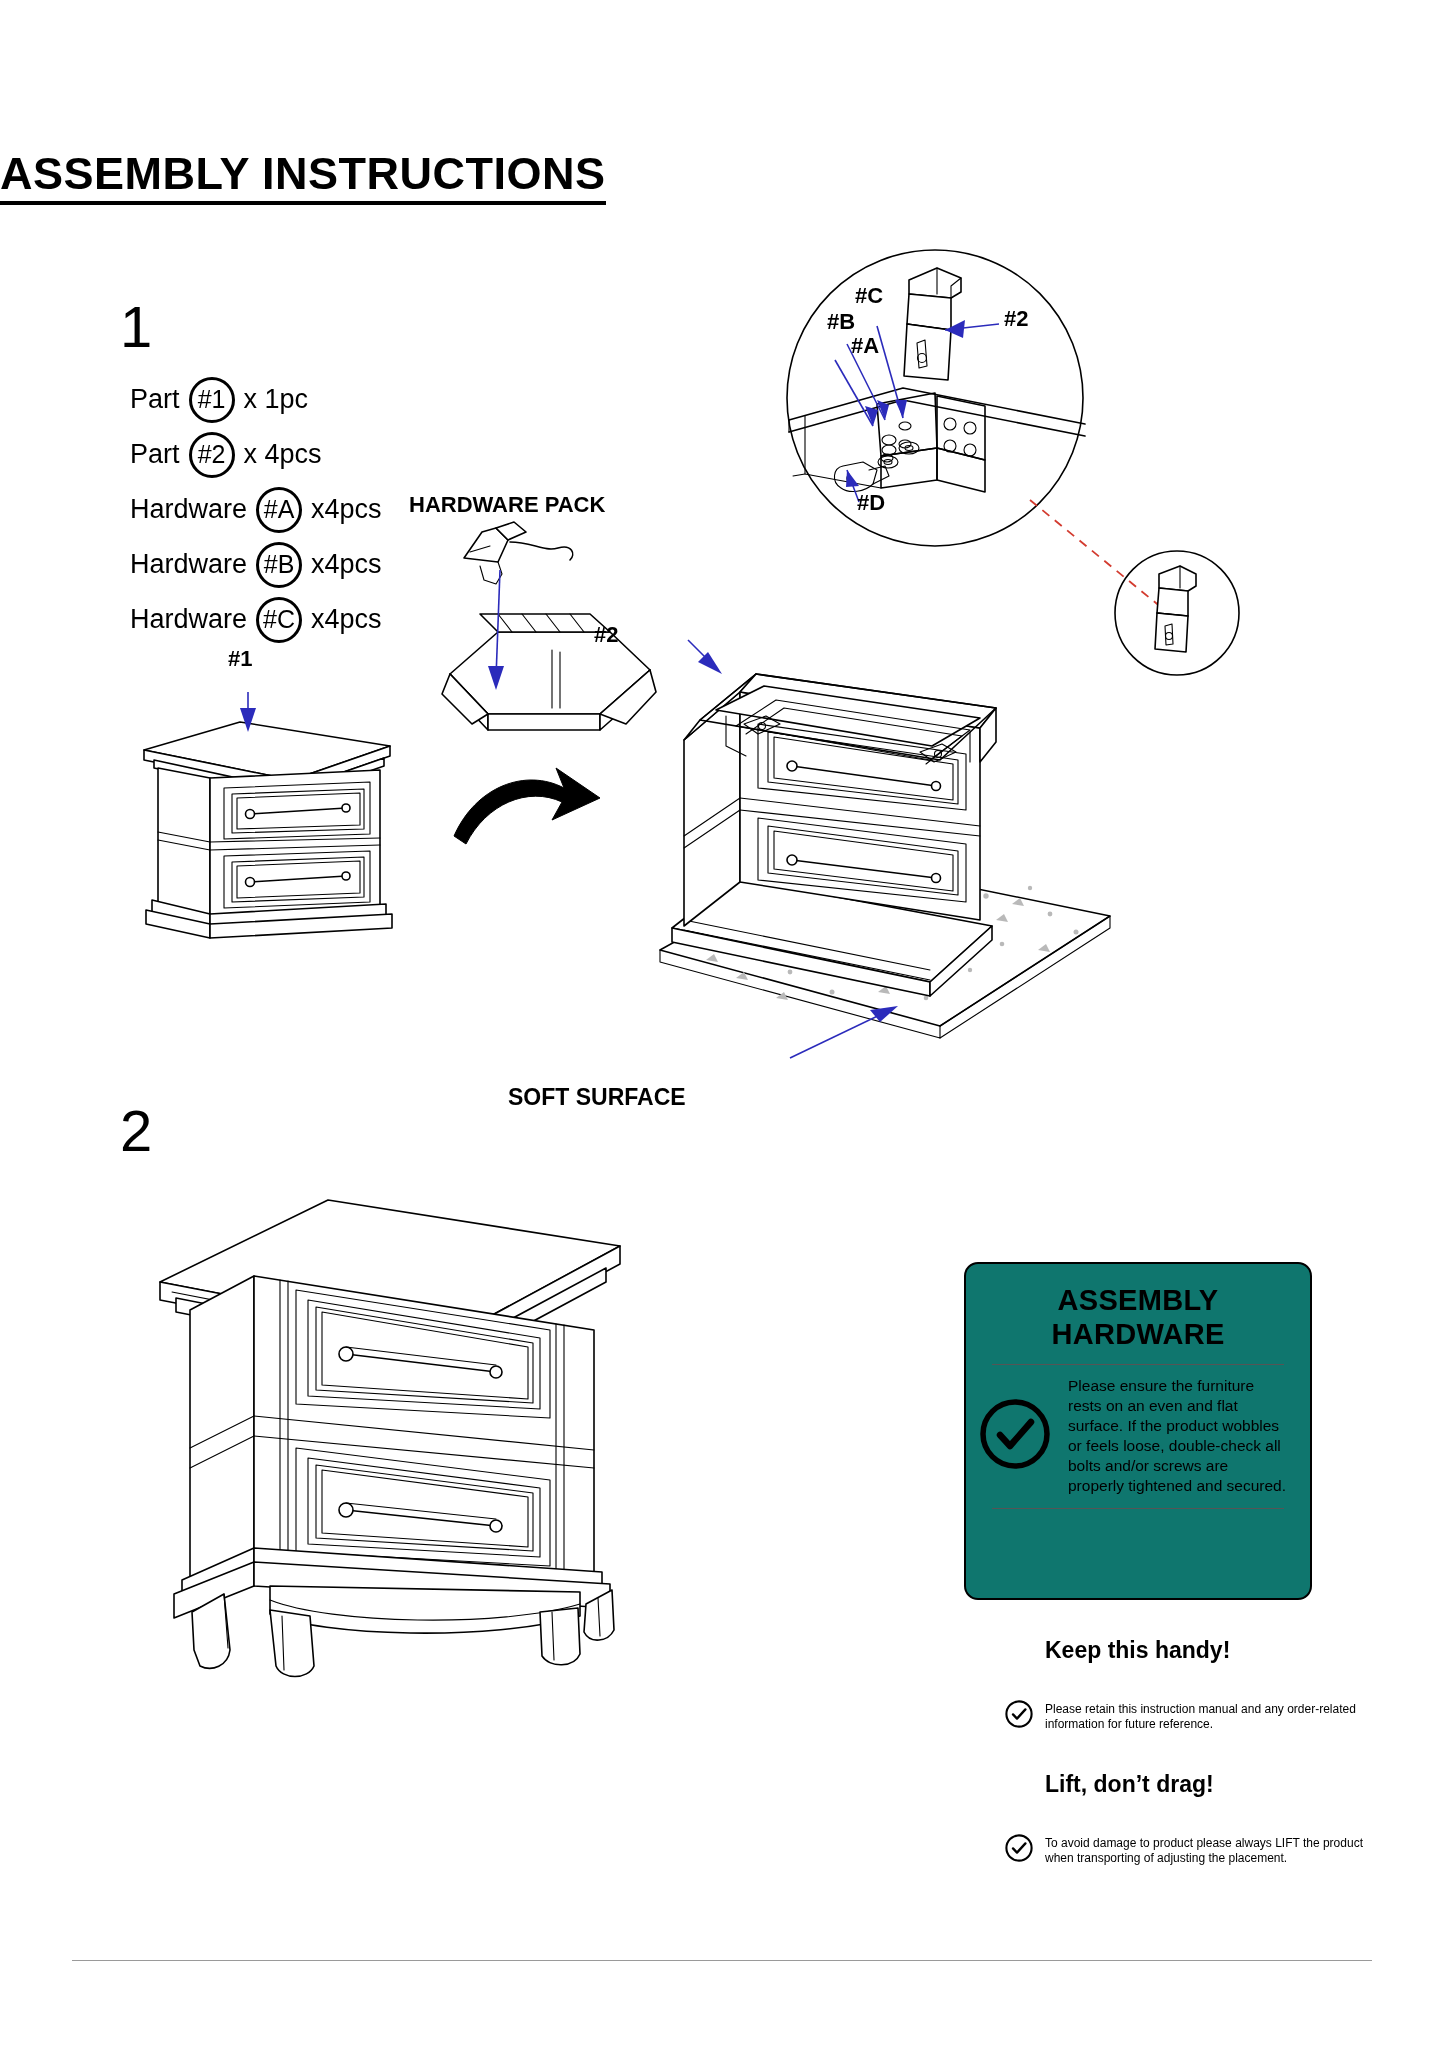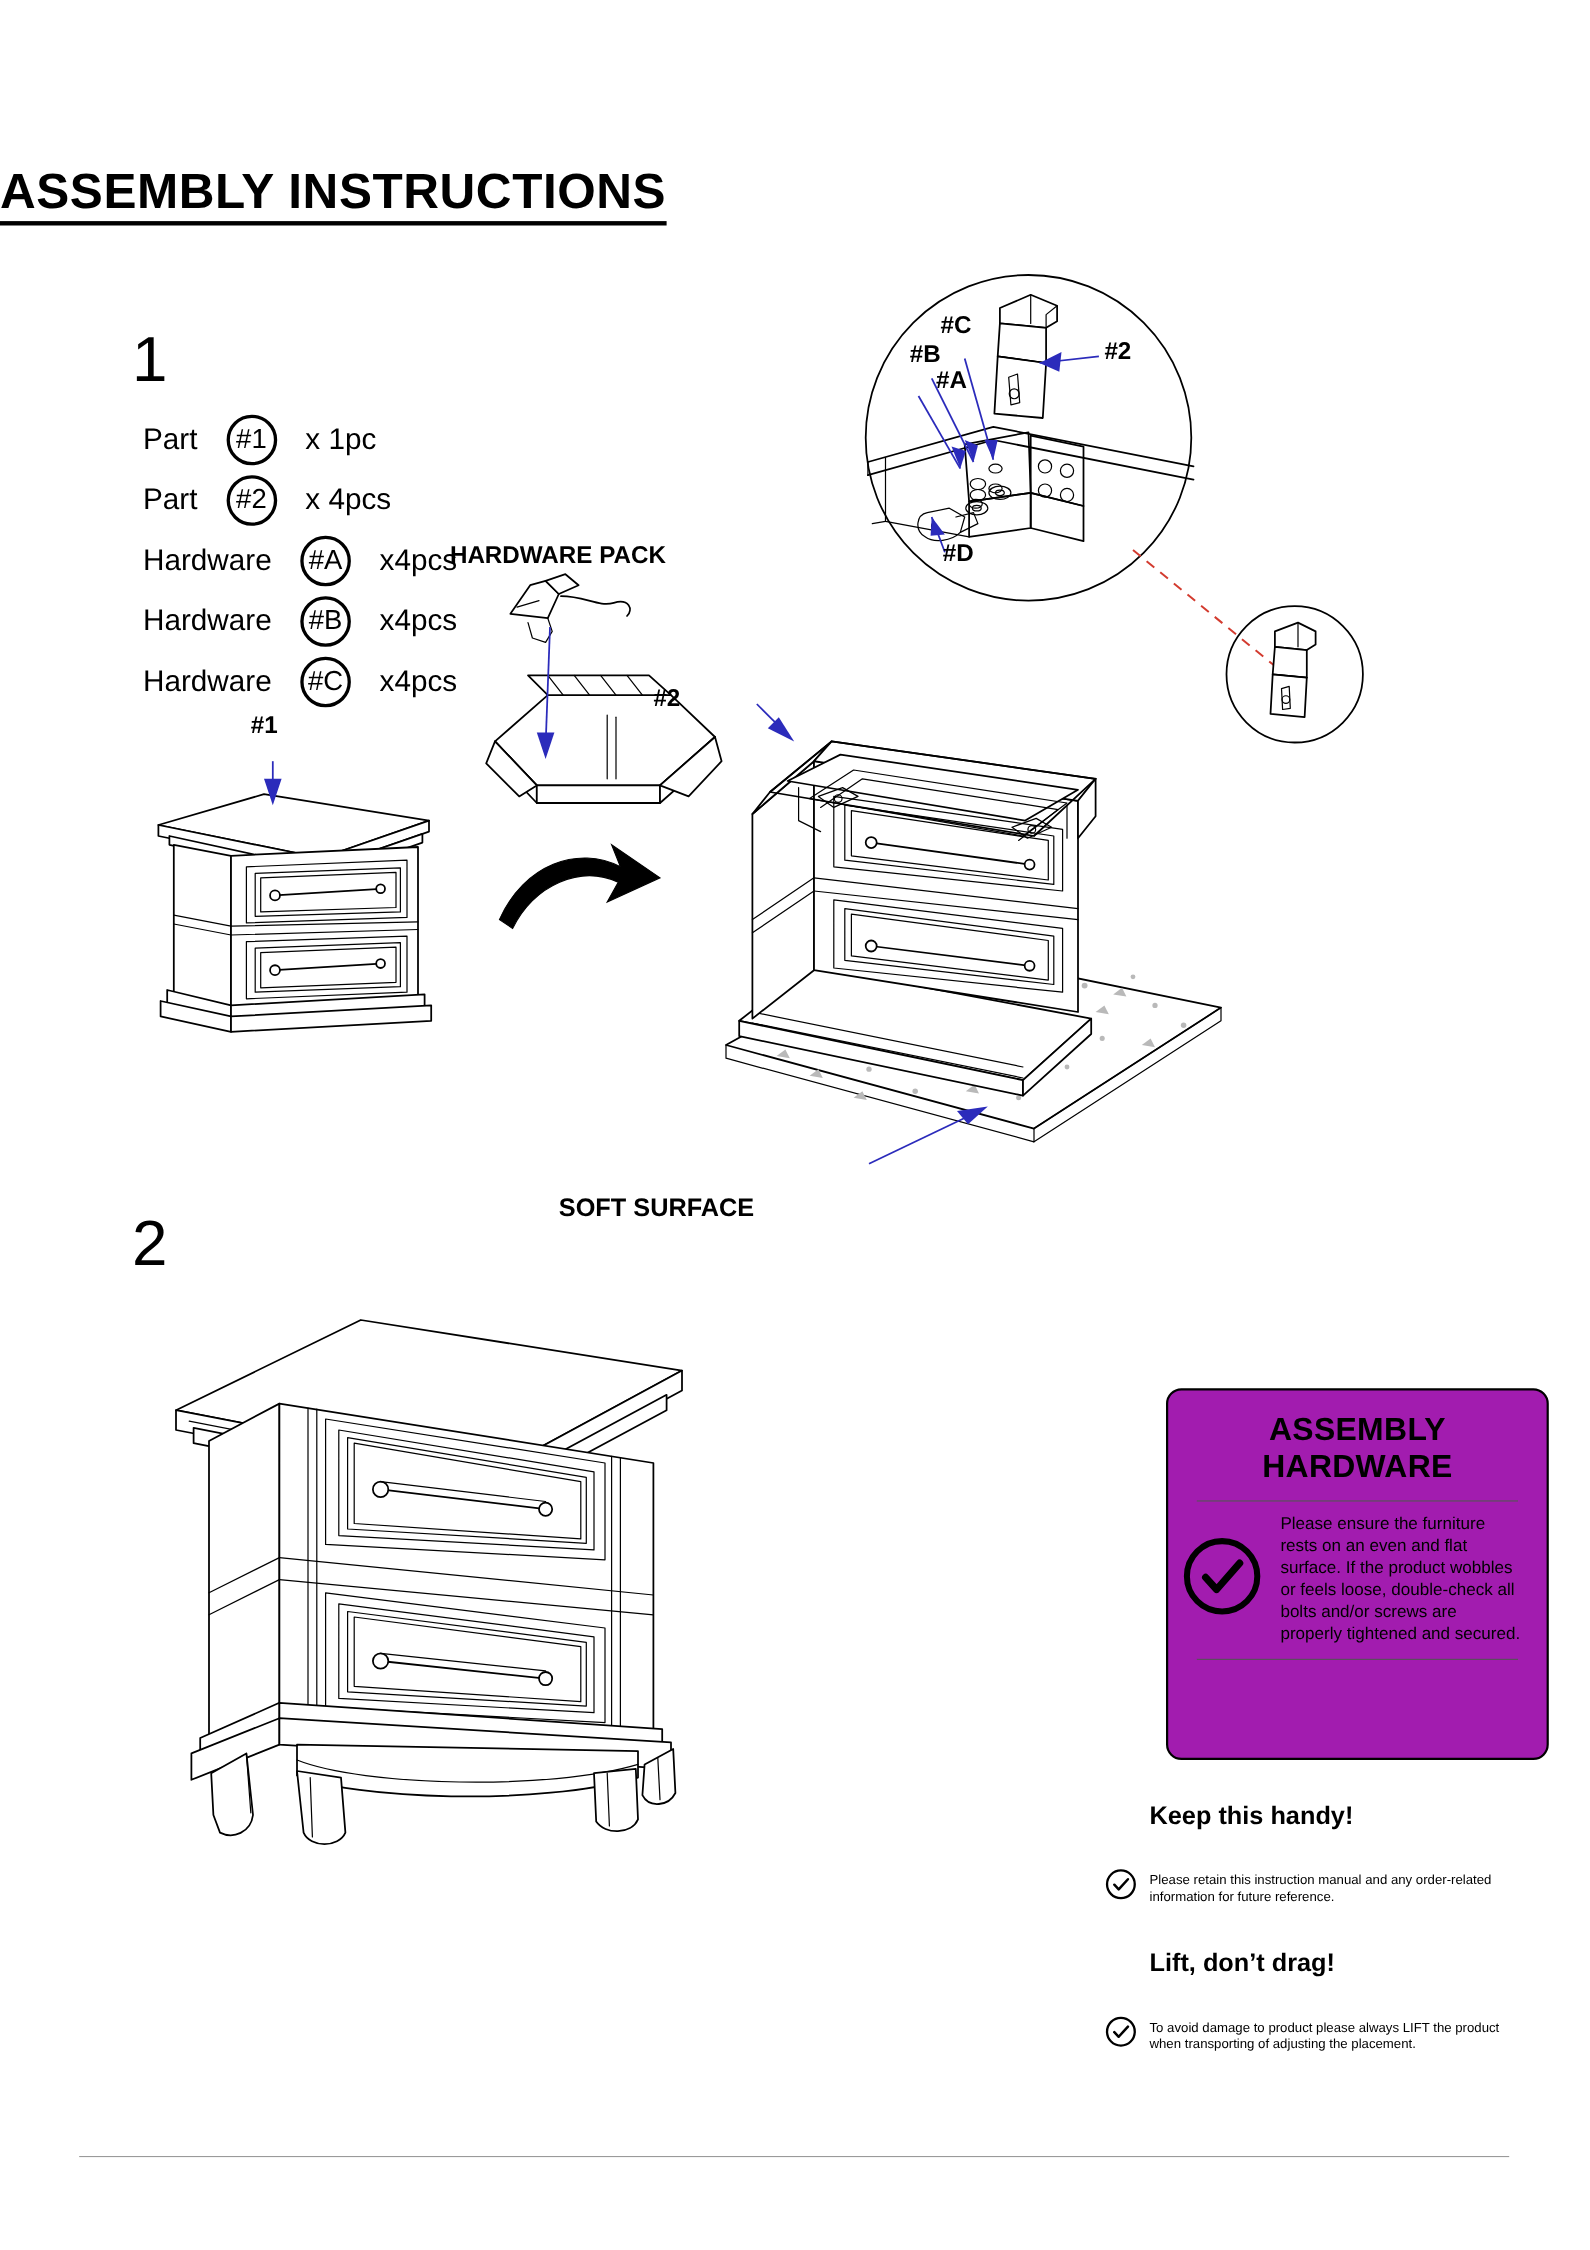--- a/index.html
+++ b/index.html
@@ -16,21 +16,21 @@
     border-bottom:4px solid #000;padding-bottom:4px;line-height:1.05;
   }
 
   
   .step-num{position:absolute;font-size:58px;font-weight:normal;line-height:1;}
   #step1-num{left:120px;top:298px;}
   #step2-num{left:120px;top:1102px;}
 
   
   .parts-list{position:absolute;left:130px;top:372px;}
-  .part-row{display:flex;align-items:center;height:55px;font-size:27px;white-space:nowrap;gap:17px;}
+  .part-row{display:flex;align-items:center;height:55px;font-size:27px;white-space:nowrap;}
   .part-row .lbl{}
   .part-row .tok{
     display:inline-flex;align-items:center;justify-content:center;
     width:46px;height:46px;border:3px solid #000;border-radius:50%;
     font-size:25px;margin:0 9px;box-sizing:border-box;
   }
   .part-row .qty{}
 
   
   .lab{position:absolute;font-weight:bold;font-size:22px;white-space:nowrap;line-height:1;}
@@ -40,22 +40,22 @@
   .ln{fill:none;stroke:#000;stroke-width:1.6;stroke-linejoin:round;stroke-linecap:round;}
   .ln-t{fill:none;stroke:#000;stroke-width:1.1;stroke-linejoin:round;stroke-linecap:round;}
   .ln-f{fill:#fff;stroke:#000;stroke-width:1.6;stroke-linejoin:round;stroke-linecap:round;}
   .blu{fill:none;stroke:#2b2bbb;stroke-width:1.6;}
   .blu-f{fill:#2b2bbb;stroke:none;}
   .dash-red{fill:none;stroke:#d33b2f;stroke-width:1.8;stroke-dasharray:9 7;}
   .grit{fill:#b9b9b9;stroke:none;}
 
   
   .ac-box{
-    position:absolute;left:1060px;top:1262px;width:348px;height:338px;
-    border:2px solid #000;border-radius:14px;box-sizing:border-box;background:#a21caf;
+    position:absolute;left:964px;top:1262px;width:348px;height:338px;
+    border:2px solid #000;border-radius:14px;box-sizing:border-box;background:#0f766e;
   }
   .ac-title{
     text-align:center;font-size:29px;font-weight:bold;line-height:1.18;
     padding:19px 10px 0 10px;letter-spacing:.3px;
   }
   .ac-rule{height:0;border-top:1.5px solid #555;margin:13px 26px 0 26px;}
   .ac-body{display:flex;align-items:center;padding:11px 24px 0 10px;gap:14px;}
   .ac-check{flex:0 0 auto;}
   .ac-text{font-size:15.5px;line-height:1.28;}
   .ac-rule-bottom{height:0;border-top:1.5px solid #555;margin:13px 26px 0 26px;}

